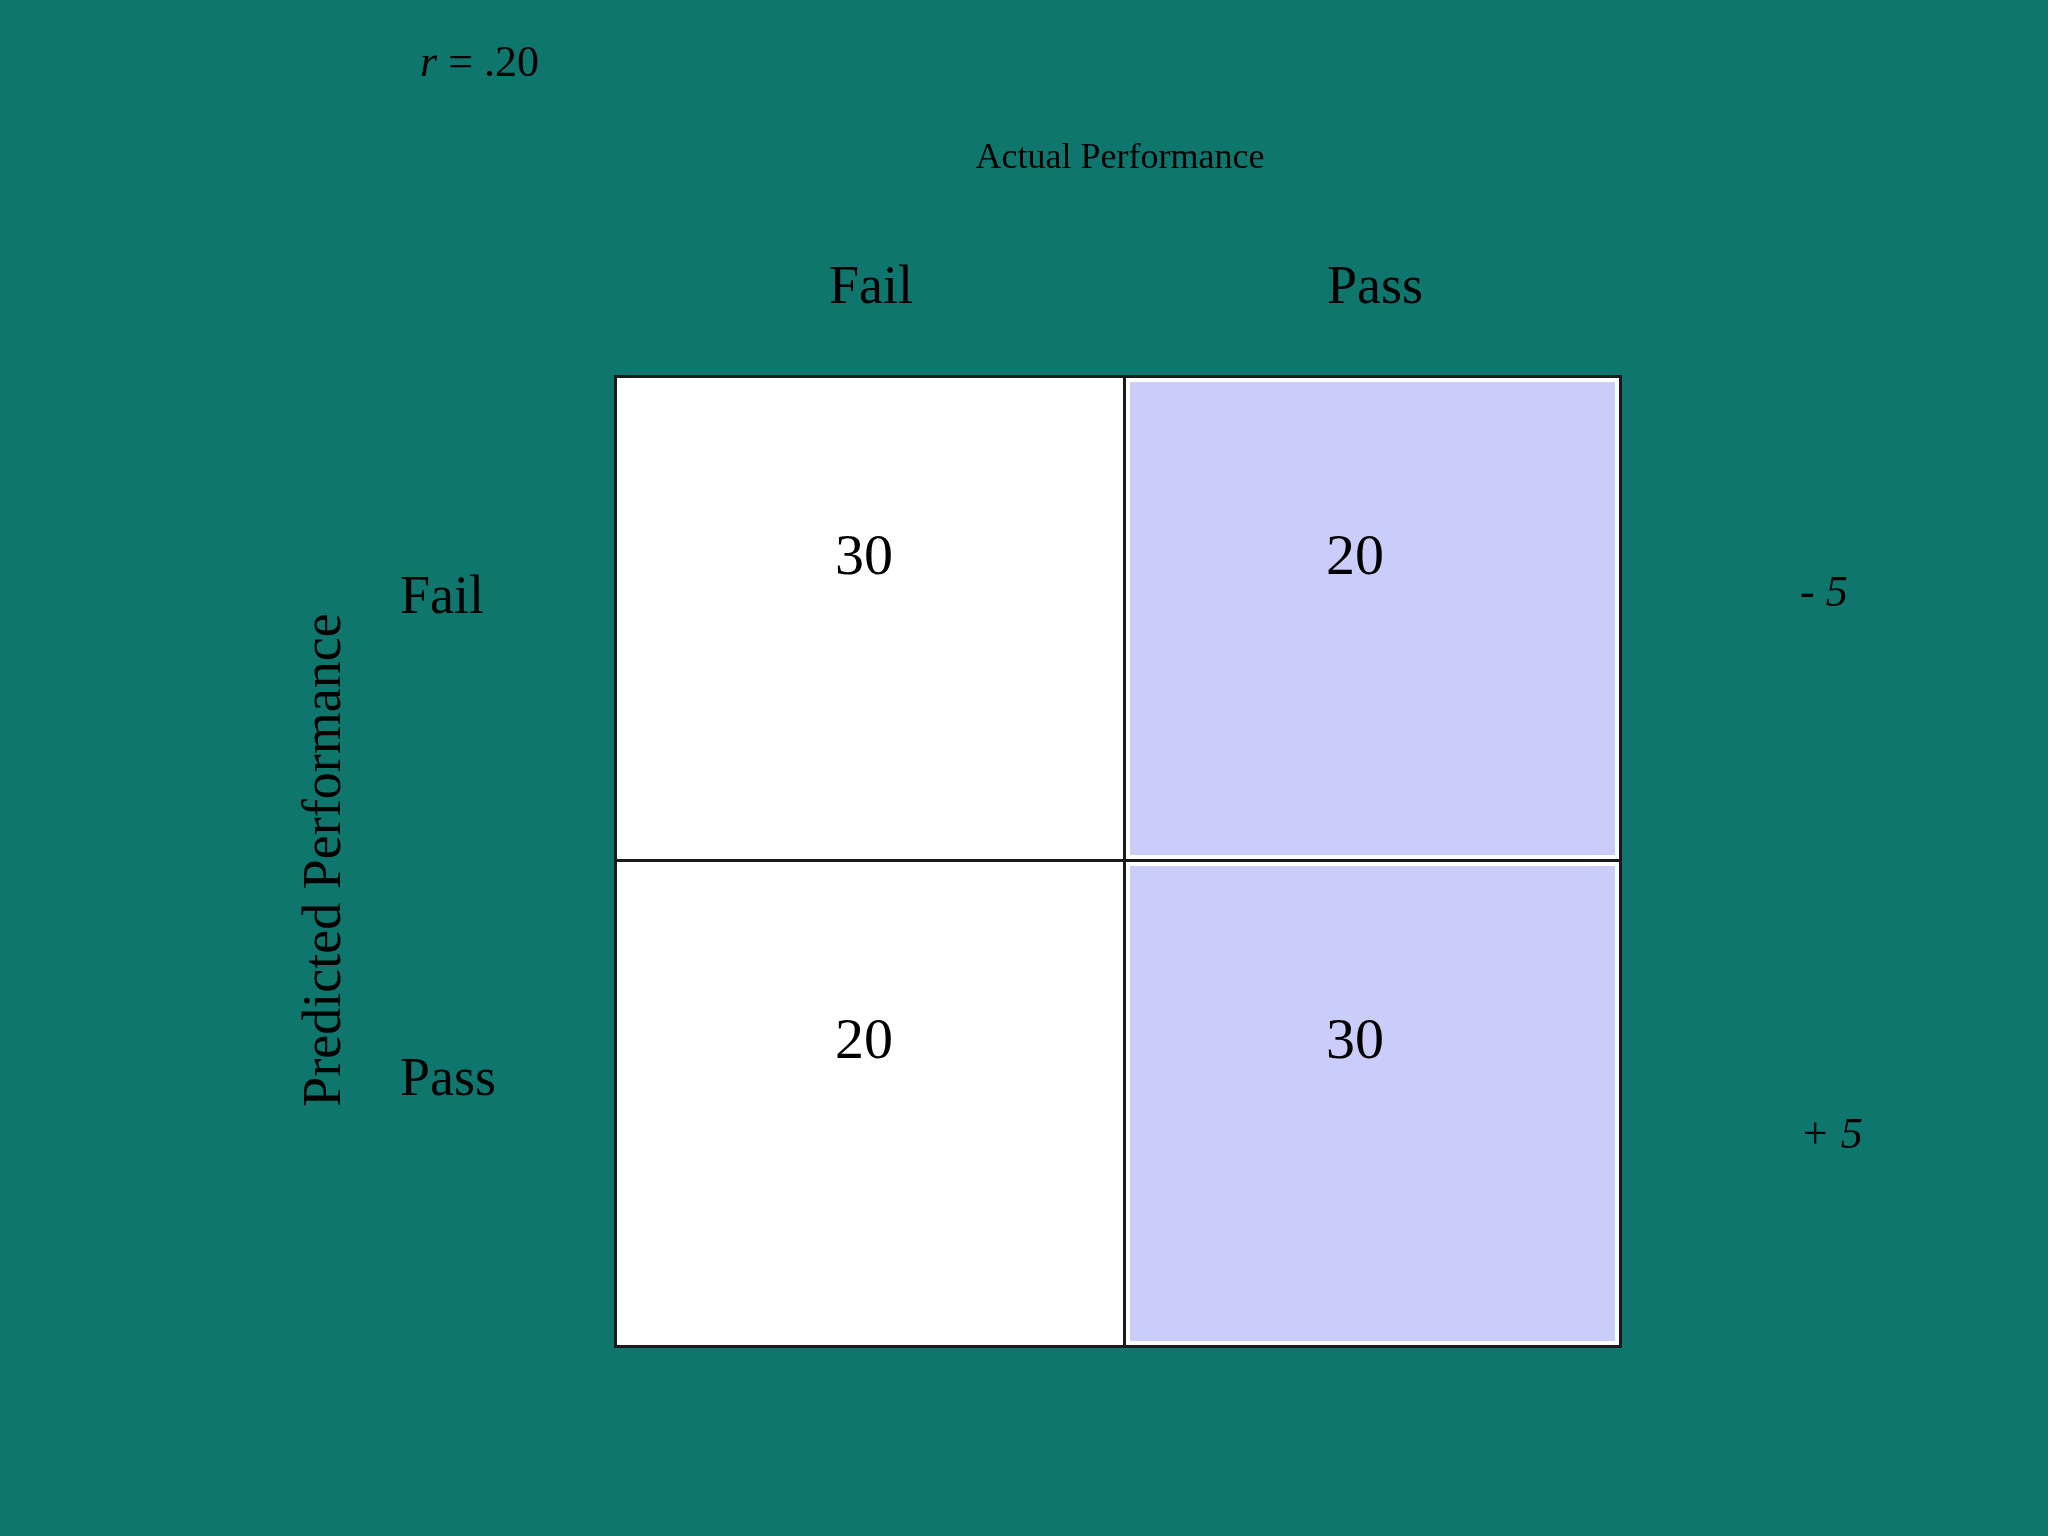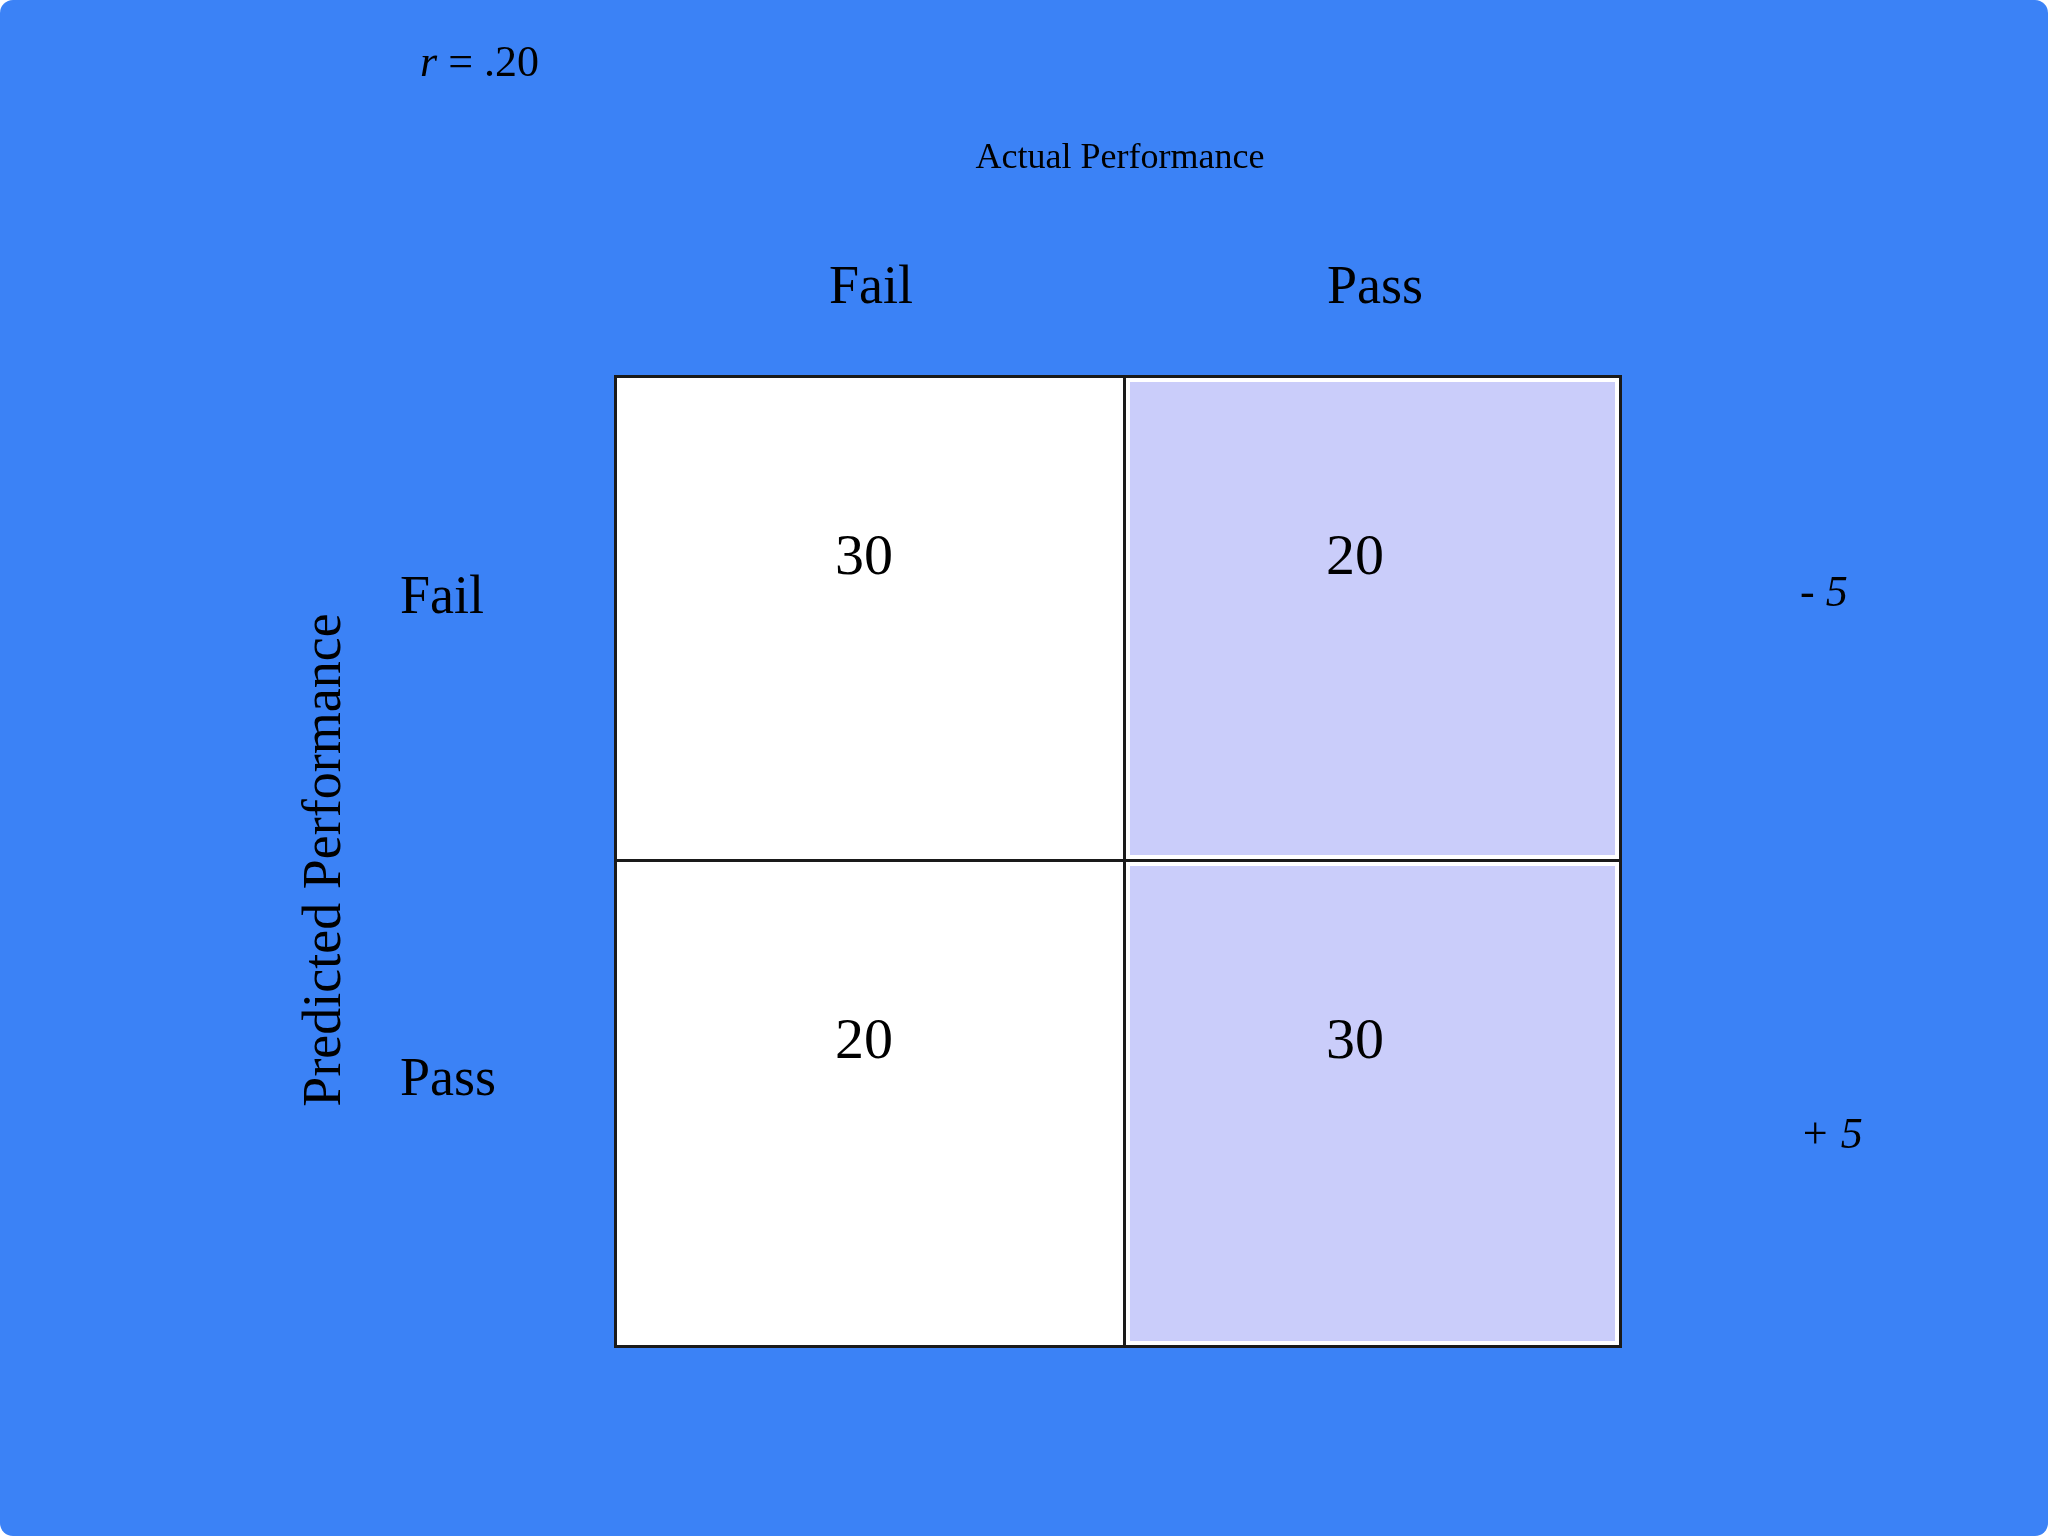--- a/index.html
+++ b/index.html
@@ -15,22 +15,21 @@
     font-family: "Liberation Serif", "DejaVu Serif", serif;
     color: #000000;
   }
 
   #stage {
     position: absolute;
     left: 0;
     top: 0;
     width: 2048px;
     height: 1536px;
-    background: #3b82f6;
-    border-radius: 13px;
+    background: #0f766e;
   }
 
   
   .corr-note {
     position: absolute;
     left: 420px;
     top: 40px;
     font-size: 44px;
     line-height: 1;
     white-space: nowrap;

